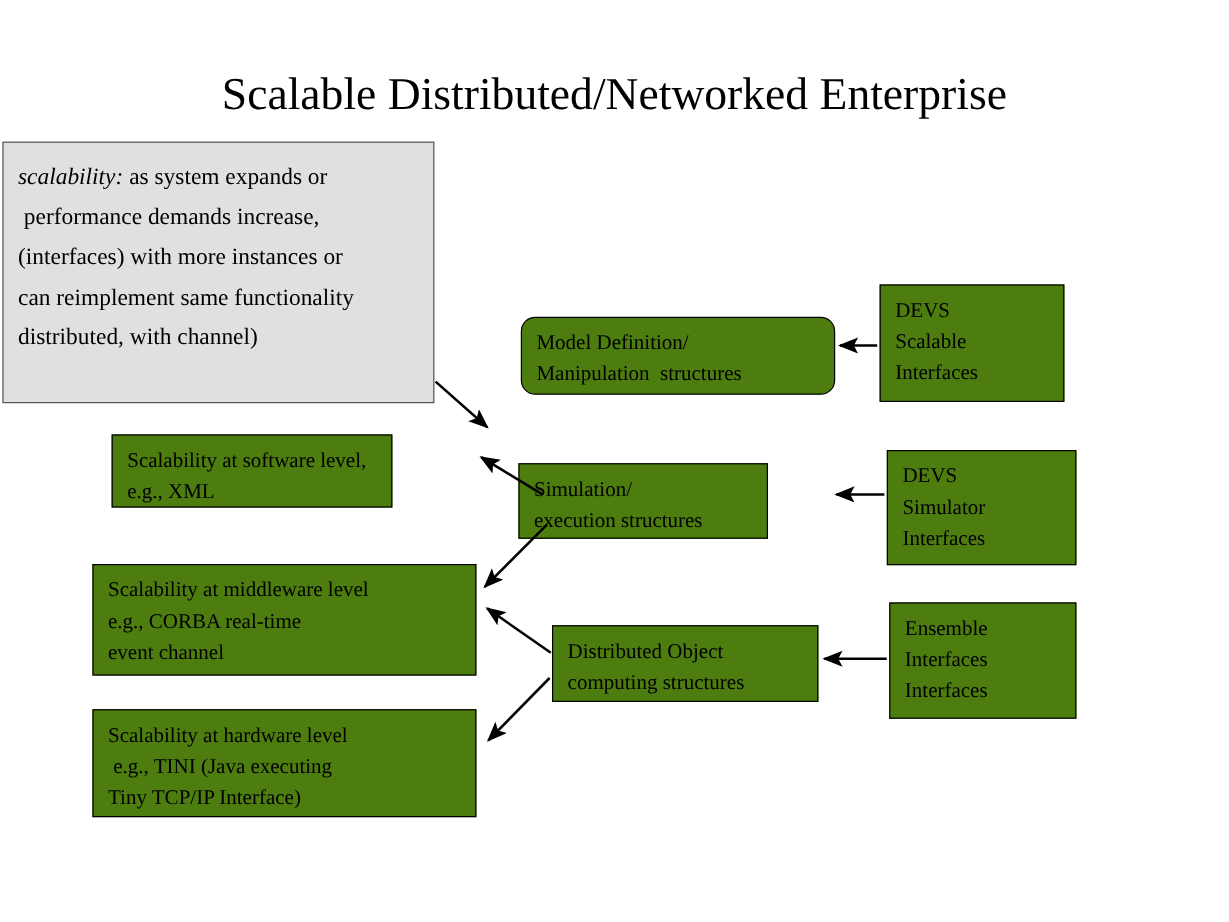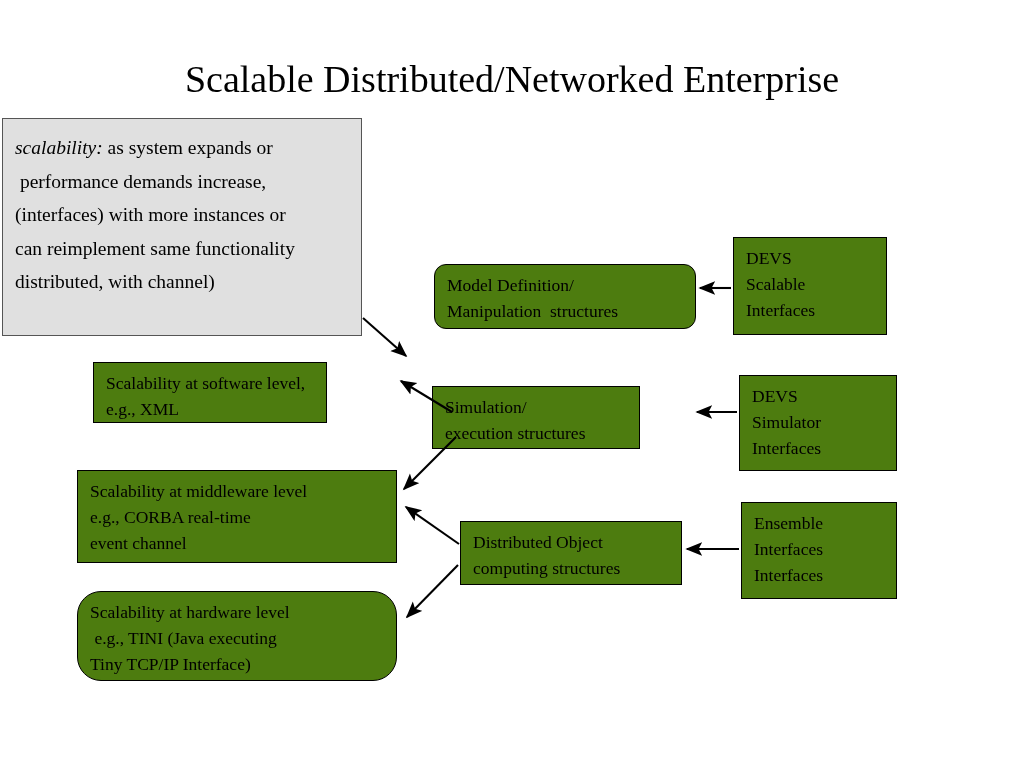--- a/index.html
+++ b/index.html
@@ -87,21 +87,21 @@
   #box-model-definition { left: 434px; top: 264px; width: 262px; height: 65px; border-radius: 12px; }
   #box-simulation       { left: 432px; top: 386px; width: 208px; height: 63px; }
   #box-distributed      { left: 460px; top: 521px; width: 222px; height: 64px; }
 
   #box-devs-modeling    { left: 733px; top: 237px; width: 154px; height: 98px; }
   #box-devs-simulator   { left: 739px; top: 375px; width: 158px; height: 96px; }
   #box-ensemble         { left: 741px; top: 502px; width: 156px; height: 97px; }
 
   #box-scal-software    { left: 93px;  top: 362px; width: 234px; height: 61px; }
   #box-scal-middleware  { left: 77px;  top: 470px; width: 320px; height: 93px; }
-  #box-scal-hardware    { left: 77px;  top: 591px; width: 320px; height: 90px; border-radius: 24px; }
+  #box-scal-hardware    { left: 77px;  top: 591px; width: 320px; height: 90px; }
 </style>
 </head>
 <body>
 
 <div id="slide">
 
   <div class="title" id="slide-title">Scalable Distributed/Networked Enterprise</div>
 
   <div class="callout" id="callout-scalability">
     <span class="line"><span class="term">scalability:</span><span> as system expands or</span></span>

